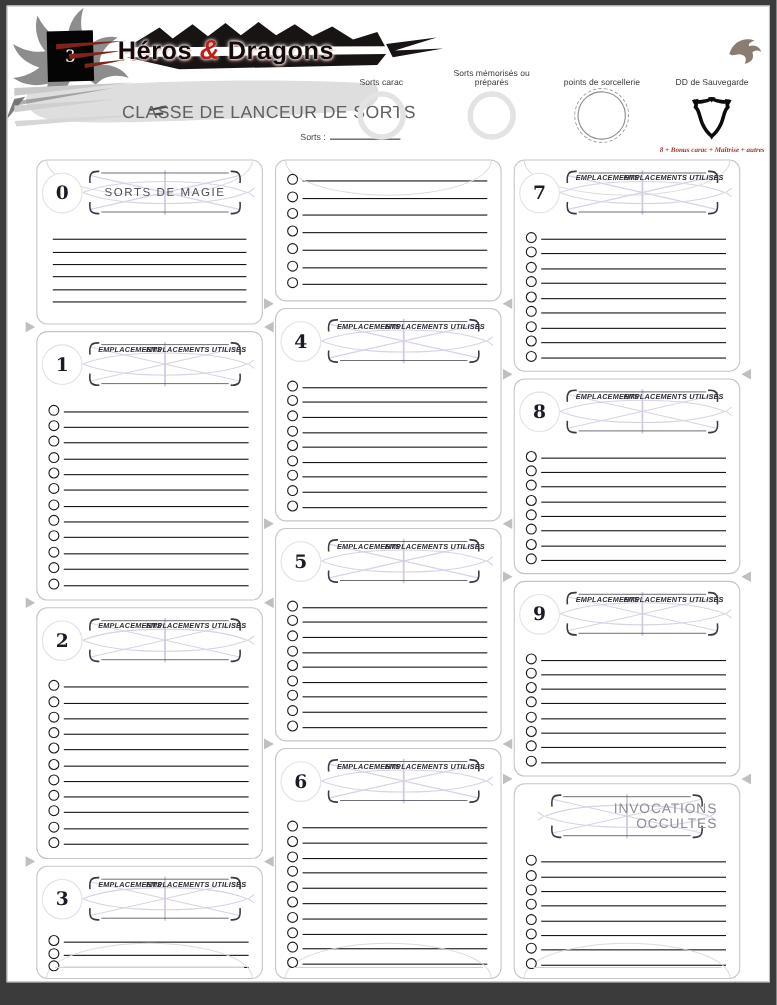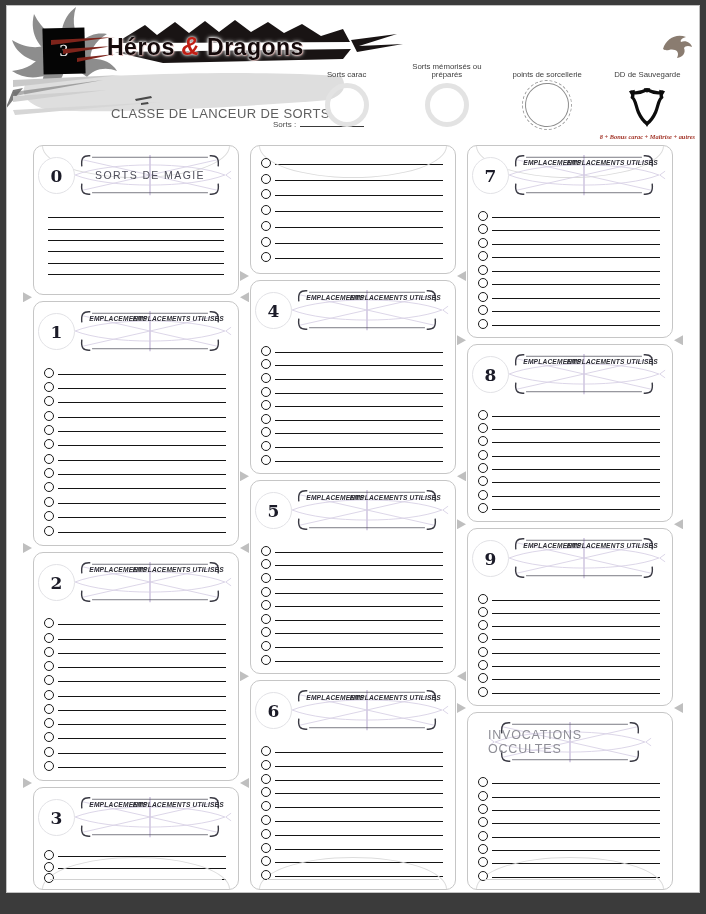--- a/index.html
+++ b/index.html
@@ -27,21 +27,21 @@
   #logo svg{position:absolute;left:-60px;top:0;width:370px;height:58px;}
   #logo .logo-text{
     position:absolute;left:0;right:0;top:16px;text-align:left;
     font-family:Liberation Sans, sans-serif;font-weight:bold;font-size:23px;color:#15090a;
     text-shadow:0 0 2px #fff,0 0 3px #fff,0 0 5px #fff,1px 1px 0 rgba(160,20,10,.45);
     letter-spacing:.5px;white-space:nowrap;
   }
   #logo .amp{color:#c01f15;font-style:italic;font-size:25px;text-shadow:0 0 2px #fff,0 0 4px #fff;}
 
   #class-label{
-    position:absolute;left:104px;top:100px;font-size:13px;color:#5f5f5f;letter-spacing:.4px;
+    position:absolute;left:104px;top:88px;font-size:16px;color:#5f5f5f;letter-spacing:.4px;
   }
   #carac{position:absolute;left:266px;top:112px;font-size:8px;color:#4a4a4a;}
   #carac .fill-line{display:inline-block;width:64px;border-bottom:1px solid #3a3a3a;height:8px;margin-left:4px;}
 
   #dragon-tr{position:absolute;right:6px;top:24px;width:34px;height:30px;}
 
   
   #stats{position:absolute;left:290px;top:34px;width:400px;height:104px;display:flex;gap:1px;}
   .stat{flex:1;display:flex;flex-direction:column;align-items:center;min-width:0;}
   .stat-label{
@@ -82,21 +82,21 @@
   .jr{right:-10px;clip-path:polygon(100% 0,0 50%,100% 100%);}
 
   .sec-header{position:relative;height:52px;flex:none;margin-top:3px;}
   .level-circle{
     position:absolute;left:4px;top:8px;width:35px;height:35px;border-radius:50%;
     border:1.5px solid #e2e2e6;background:#fff;z-index:1;
     display:flex;align-items:center;justify-content:center;
     font-family:"DejaVu Serif",serif;font-weight:bold;font-size:17px;color:#1b1b28;
   }
   .slot-box{position:absolute;left:34px;right:6px;top:3px;bottom:3px;}
-  .slot-box.lg{left:20px;right:20px;}
+  .slot-box.lg{left:20px;right:20px;text-align:right;}
   .orn{position:absolute;inset:0;width:100%;height:100%;}
   .orn .lav{stroke:#d9d2e6;fill:none;stroke-width:1;}
   .orn .lavthick{stroke:#d2c9e2;fill:none;stroke-width:1.8;}
   .orn .ink{stroke:#3a3a44;fill:none;stroke-width:1.6;}
   .orn .inkthin{stroke:#4c4c58;fill:none;stroke-width:.8;}
   .lab{position:absolute;top:7px;font-size:6.6px;font-style:italic;font-weight:bold;color:#2c2c34;letter-spacing:.2px;}
   .lab-l{left:13%;}
   .lab-r{right:5%;}
   .box-title{
     position:absolute;inset:0;display:flex;align-items:center;justify-content:center;

